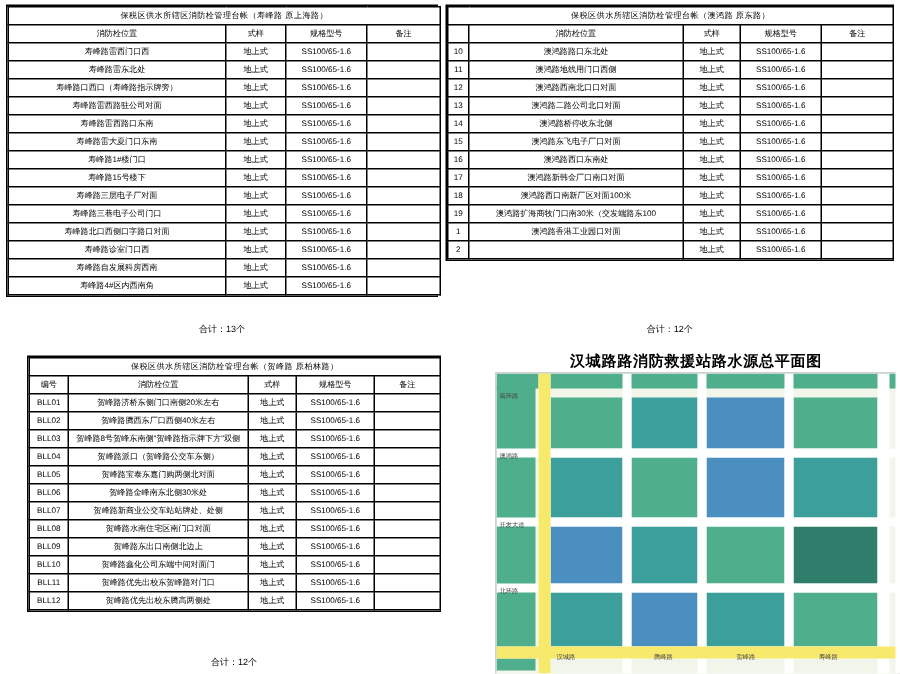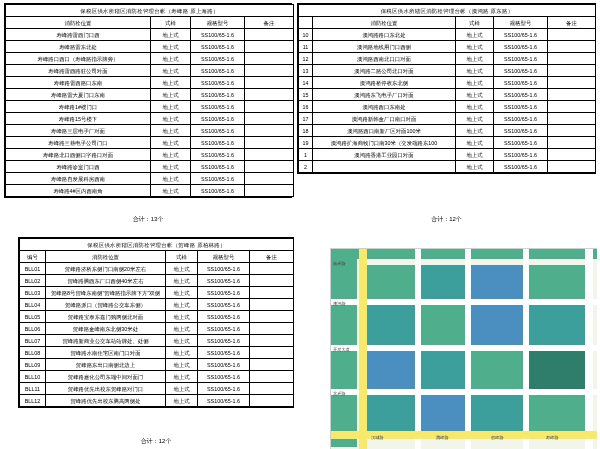--- a/index.html
+++ b/index.html
@@ -395,20 +395,21 @@
           <td></td>
         </tr>
   </tbody>
     </table>
 </div>
 <div class="panel" style="left:18px;top:437px;width:276px;text-align:center;font-size:6px;">
   <span>合计：12个</span>
 </div>
 
 <div class="panel" style="left:330px;top:232px;width:268px;height:217px;">
+  <div class="map-title">汉城路路消防救援站路水源总平面图</div>
   <div class="mapbox">
 
     <div class="blk" style="left:0;top:0;width:268px;height:200px;background:#f2f5ea;"></div>
 
     <div class="blk" style="left:0px;top:8px;width:26px;height:190px;background:#4fae8c;"></div>
     <div class="blk" style="left:0px;top:0px;width:268px;height:10px;background:#4fae8c;"></div>
 
     <div class="blk" style="left:36px;top:16px;width:48px;height:34px;background:#4fae8c;"></div>
     <div class="blk" style="left:90px;top:16px;width:44px;height:34px;background:#3d9f9b;"></div>
     <div class="blk" style="left:140px;top:16px;width:52px;height:34px;background:#4a8fc0;"></div>

